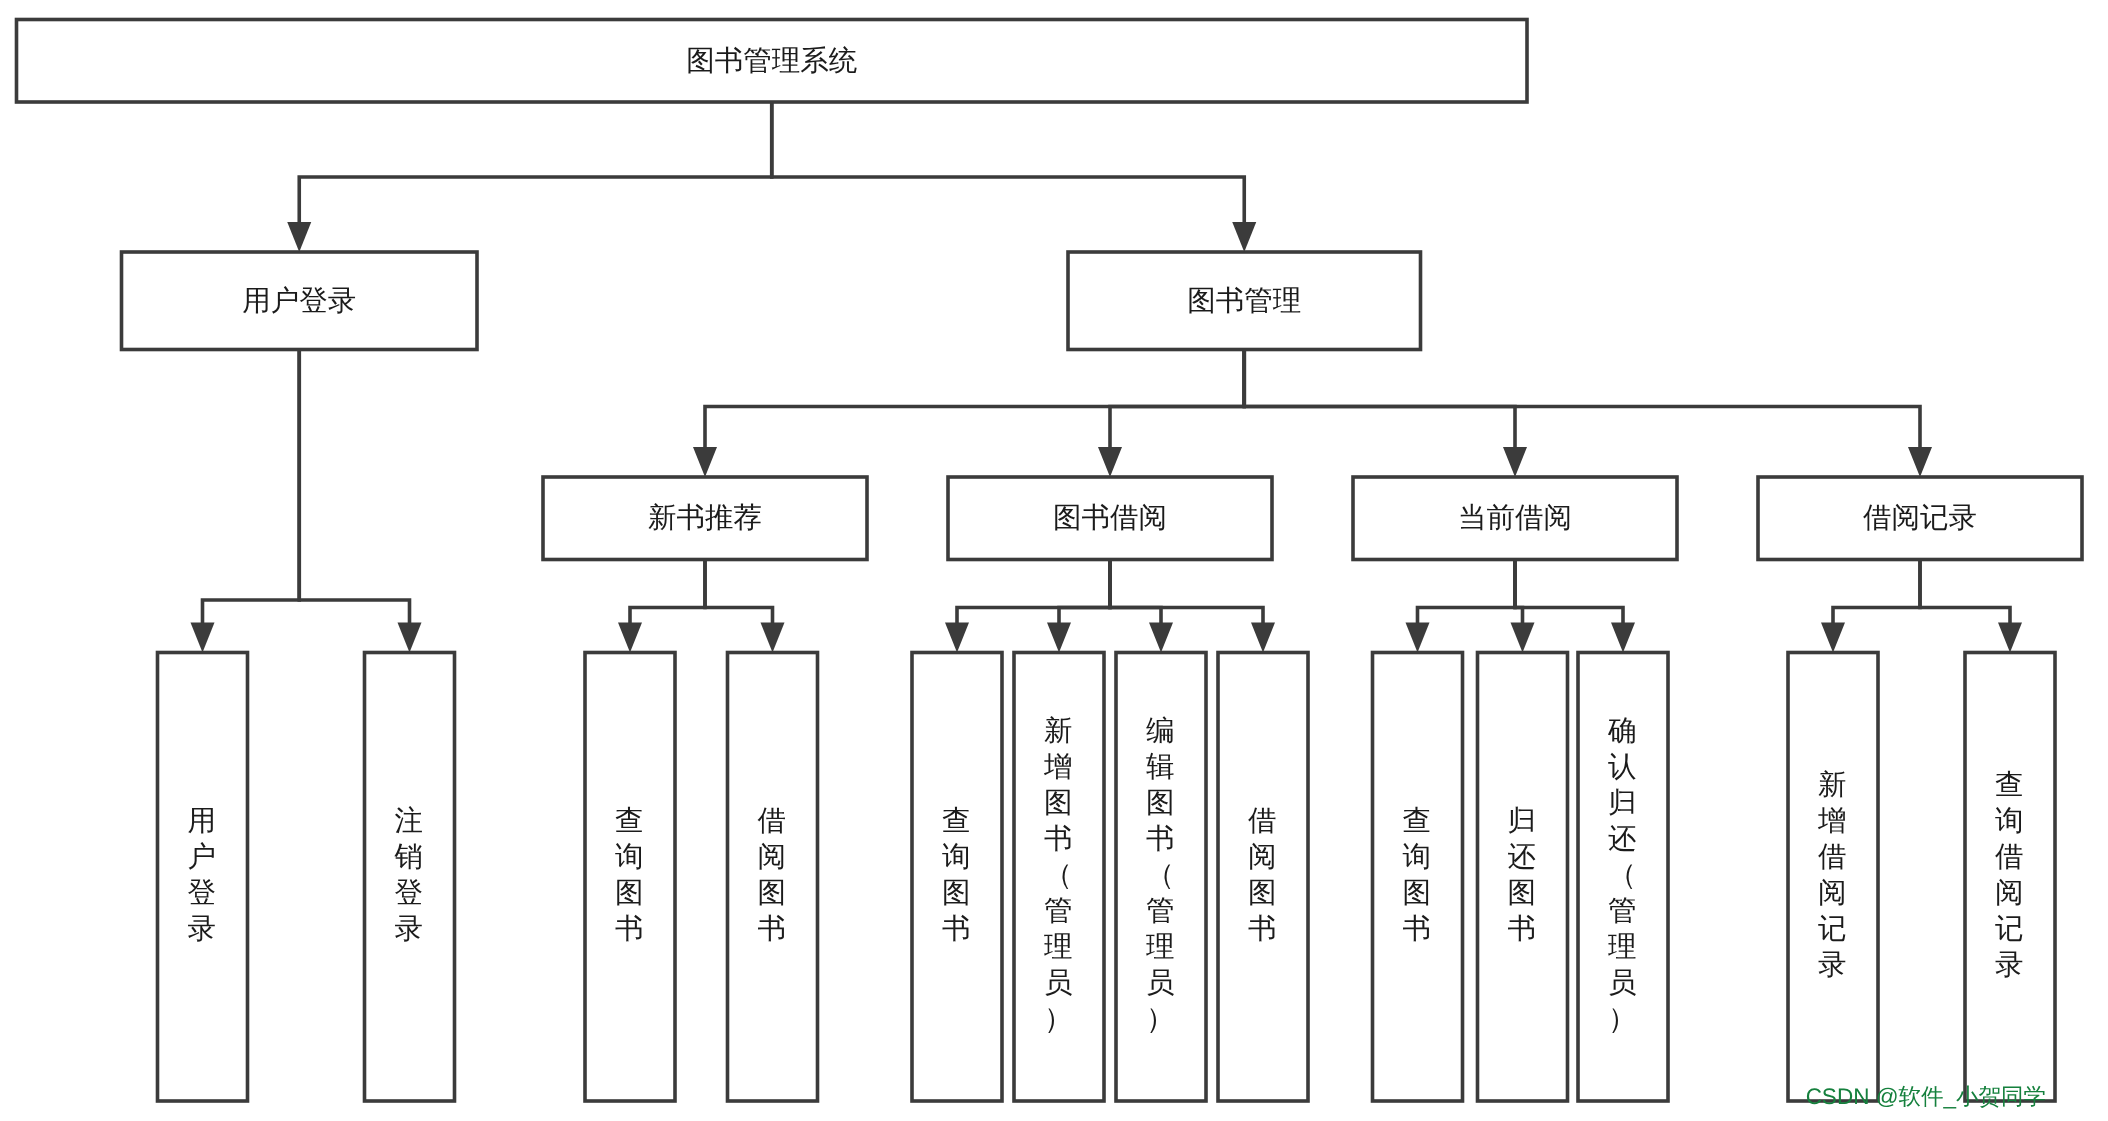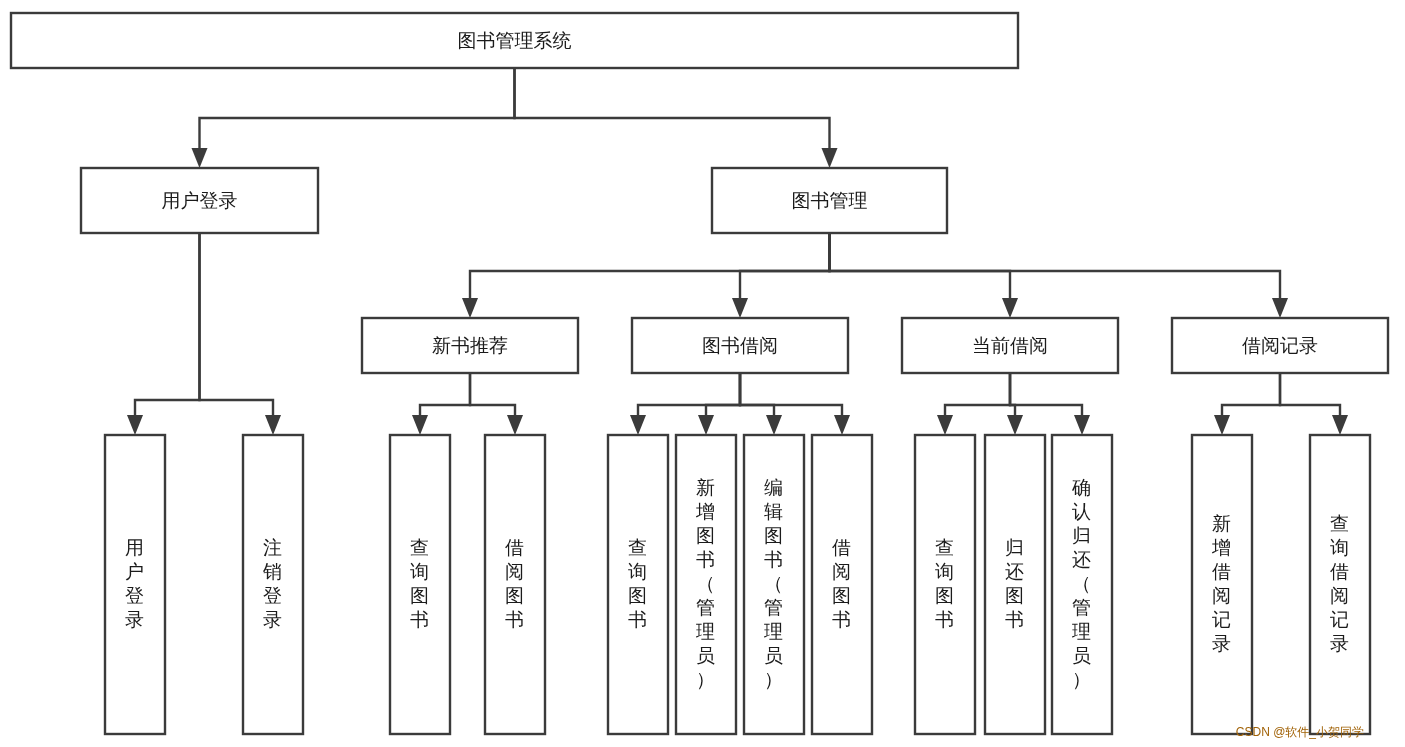--- a/index.html
+++ b/index.html
@@ -52,22 +52,22 @@
   }
   .node-label.vertical {
     font-size: 19px;
     letter-spacing: 1px;
   }
   .watermark-text {
     position: absolute;
     right: 12px;
     bottom: 6px;
     font-family: "Liberation Sans", "DejaVu Sans", sans-serif;
-    font-size: 12px;
-    color: #a16207;
+    font-size: 15px;
+    color: #15803d;
     white-space: nowrap;
     user-select: none;
   }
 </style>
 </head>
 <body>
 
 <div id="diagram-root">
   <svg class="diagram-canvas" viewBox="0 0 1405 747" xmlns="http://www.w3.org/2000/svg">
     <g id="edge-layer">

